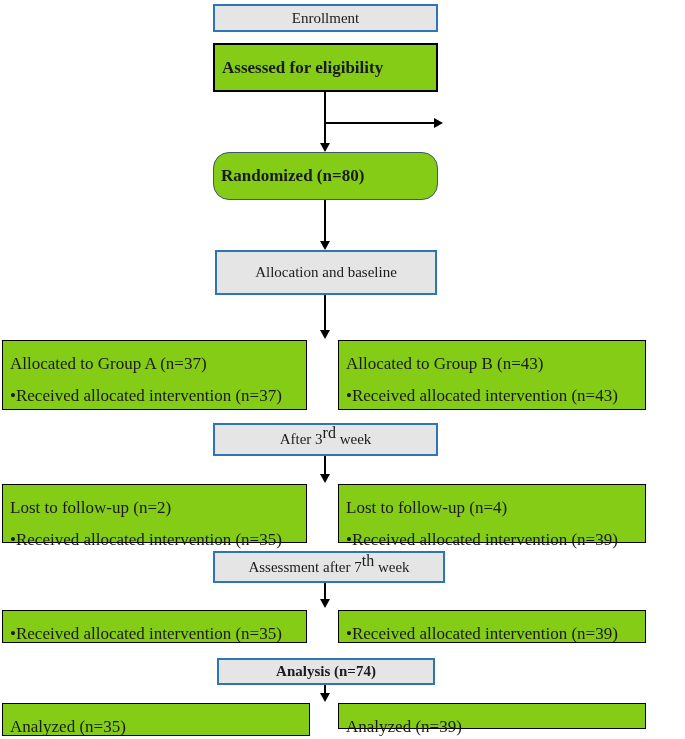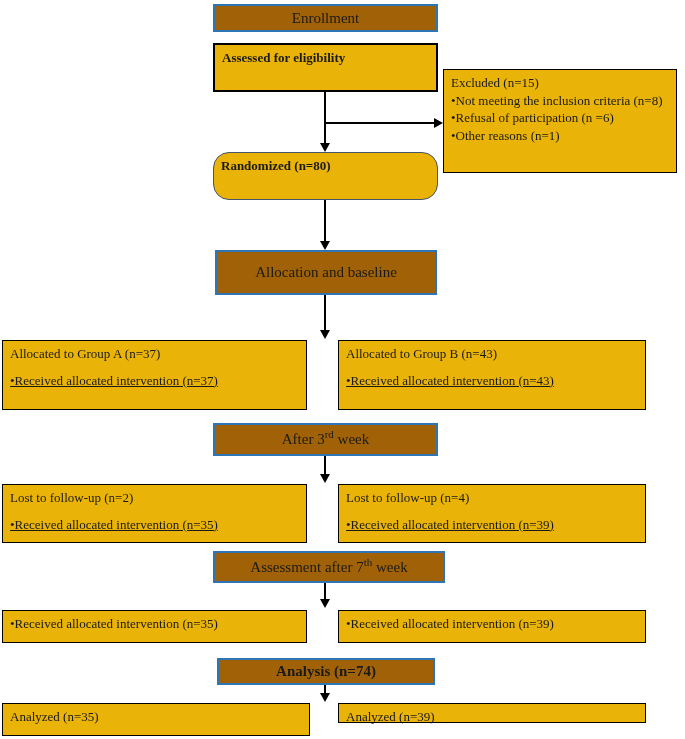--- a/index.html
+++ b/index.html
@@ -2,68 +2,62 @@
 <html><head>
 <meta charset="utf-8">
 <style>
   html,body { margin:0; padding:0; background:#ffffff; }
   #canvas {
     position:relative; width:685px; height:739px; background:#ffffff;
     font-family:"Liberation Serif","DejaVu Serif",serif;
     color:#1a1a1a; overflow:hidden;
   }
   .bar {
-    position:absolute; background:#a16207; border:2px solid #2E75B6;
+    position:absolute; background:#e5e5e5; border:2px solid #2E75B6;
     display:flex; align-items:center; justify-content:center;
     font-size:15px; box-sizing:border-box; text-align:center;
   }
   .whitebox {
-    position:absolute; background:#eab308; border:1.5px solid #000000;
-    box-sizing:border-box; font-size:13px; padding:4px 7px; line-height:1.35;
+    position:absolute; background:#84cc16; border:1.5px solid #000000;
+    box-sizing:border-box; font-size:17px; padding:12px 7px; line-height:1.35;
   }
   .whitebox.bold { font-weight:bold; }
-  .whitebox .bullet-line { margin-top:9px;text-decoration:underline; }
+  .whitebox .bullet-line { margin-top:9px; }
   #randomized-box { border-color:#44546A; border-width:1.5px; }
   #assessed-box { border-width:2px; }
   .vline { position:absolute; width:2px; background:#000000; }
   .hline { position:absolute; height:2px; background:#000000; }
   .arrow-down {
     position:absolute; width:0; height:0;
     border-left:5px solid transparent; border-right:5px solid transparent;
     border-top:9px solid #000000;
   }
   .arrow-right {
     position:absolute; width:0; height:0;
     border-top:5px solid transparent; border-bottom:5px solid transparent;
     border-left:9px solid #000000;
   }
-  sup { font-size:11px; line-height:0;margin-top:40px; }
+  sup { font-size:16px; line-height:0;margin-top:40px; }
 </style>
 </head>
 <body>
 
 <div id="canvas">
 
   <div class="bar" style="left:213px; top:4px; width:225px; height:28px;">Enrollment</div>
 
   <div class="whitebox bold" id="assessed-box" style="left:213px; top:43px; width:225px; height:49px;">
     <div>Assessed for eligibility</div>
   </div>
 
   <div class="vline" style="left:324px; top:92px; height:52px;"></div>
   <div class="arrow-down" style="left:320px; top:143px;"></div>
   <div class="hline" style="left:324px; top:122px; width:110px;"></div>
   <div class="arrow-right" style="left:434px; top:118px;"></div>
 
-  <div class="whitebox" style="left:443px; top:69px; width:234px; height:104px;">
-    <div>Excluded (n=15)</div>
-    <div>•Not meeting the inclusion criteria (n=8)</div>
-    <div>•Refusal of participation (n =6)</div>
-    <div>•Other reasons (n=1)</div>
-  </div>
 
   <div class="whitebox bold" id="randomized-box" style="left:213px; top:152px; width:225px; height:48px;border-radius:16px;">Randomized (n=80)</div>
 
   <div class="vline" style="left:324px; top:200px; height:42px;"></div>
   <div class="arrow-down" style="left:320px; top:241px;"></div>
 
   <div class="bar" style="left:215px; top:250px; width:222px; height:45px;">Allocation and baseline</div>
 
   <div class="vline" style="left:324px; top:295px; height:36px;"></div>
   <div class="arrow-down" style="left:320px; top:330px;"></div>

